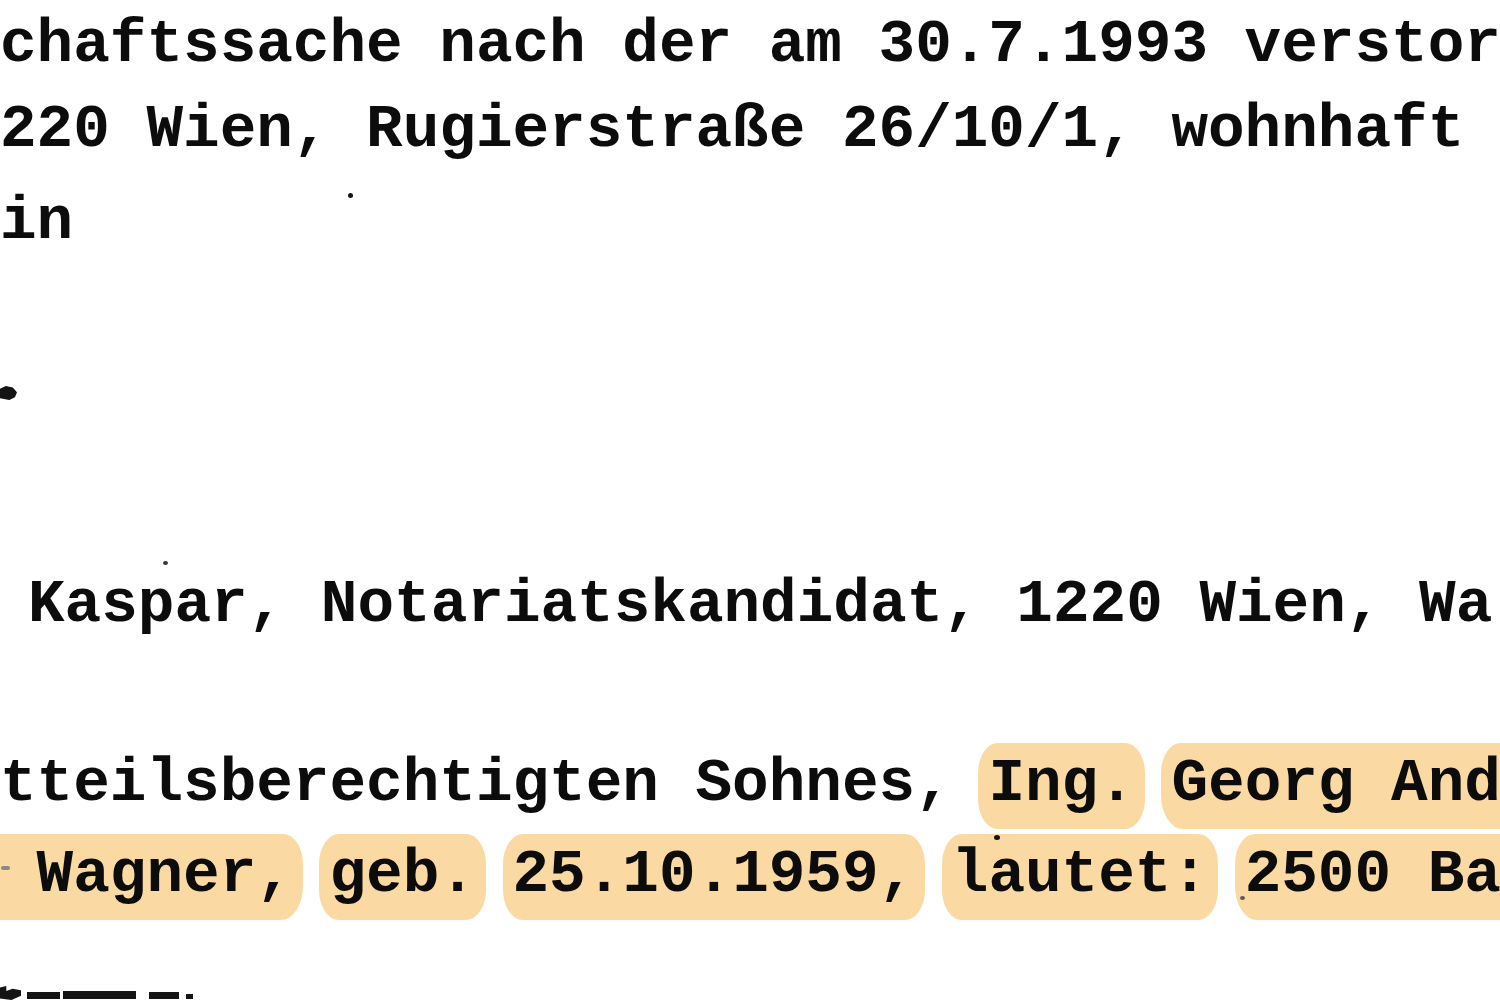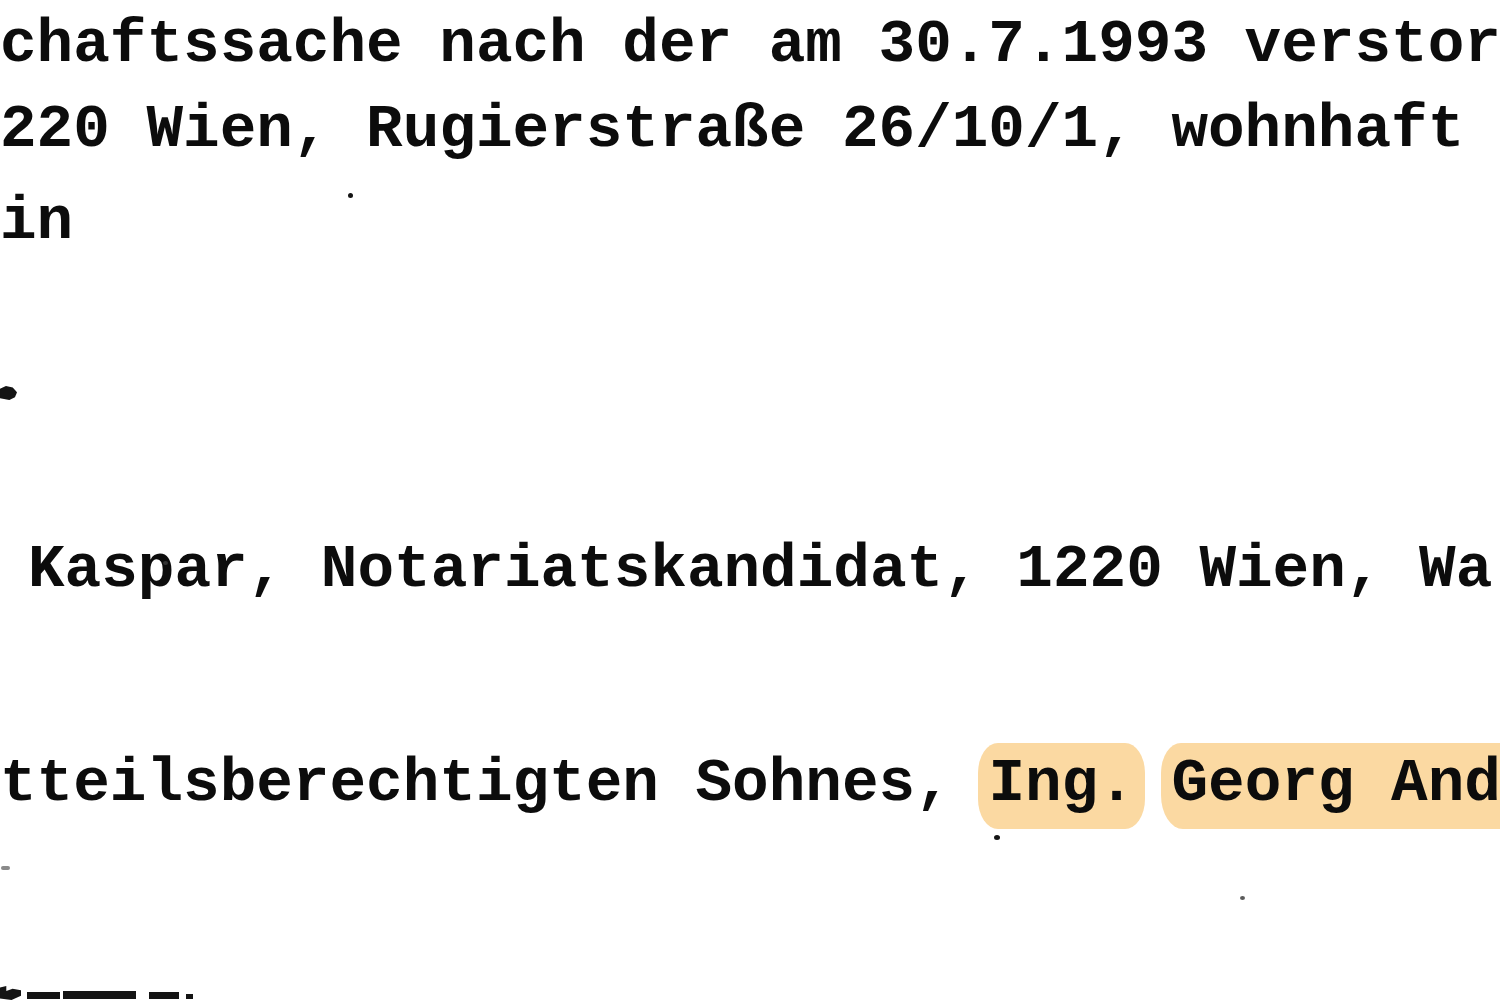--- a/index.html
+++ b/index.html
@@ -17,21 +17,21 @@
     line-height:72px;
     font-weight:700;
     color:#0c0c0c;
     white-space:pre;
     letter-spacing:0;
   }
   .line-1{top:9px;}
   .line-2{top:94px;}
   .line-3{top:186px;}
   .line-heading{top:374px; left:475px; text-shadow:0.7px 0 0 currentColor,-0.5px 0 0 currentColor;}
-  .line-4{top:534px; left:28px;}
+  .line-4{top:569px; left:28px;}
   .line-5{top:649px; letter-spacing:-1.7px;}
   .line-6{top:748px;}
   .line-7{top:839px;}
   .line-8{top:919px;}
 
   
   .hl{position:relative; display:inline-block;}
   .hl::before{
     content:"";
     position:absolute;
@@ -74,20 +74,21 @@
   <div class="line line-2"><span>220 Wien, Rugierstraße 26/10/1, wohnhaft</span></div>
 
   <div class="line line-3"><span>in</span></div>
 
 
   <div class="line line-4"><span>Kaspar, Notariatskandidat, 1220 Wien, Wa</span></div>
 
 
   <div class="line line-6"><span>tteilsberechtigten Sohnes, </span><span class="hl">Ing.</span><span> </span><span class="hl hl-edge-r">Georg And</span></div>
 
+  <div class="line line-7"><span class="hl hl-edge-l"> Wagner,</span><span> </span><span class="hl">geb.</span><span> </span><span class="hl">25.10.1959,</span><span> </span><span class="hl">lautet:</span><span> </span><span class="hl hl-edge-r">2500 Ba</span></div>
 
 
   <div class="artifact smudge-left"></div>
   <div class="artifact dot dot-a"></div>
   <div class="artifact dot dot-b"></div>
   <div class="artifact dot dot-c"></div>
   <div class="artifact dot dot-d"></div>
   <div class="artifact dash-e"></div>
   <div class="artifact bar-1"></div>
   <div class="artifact bar-2"></div>

